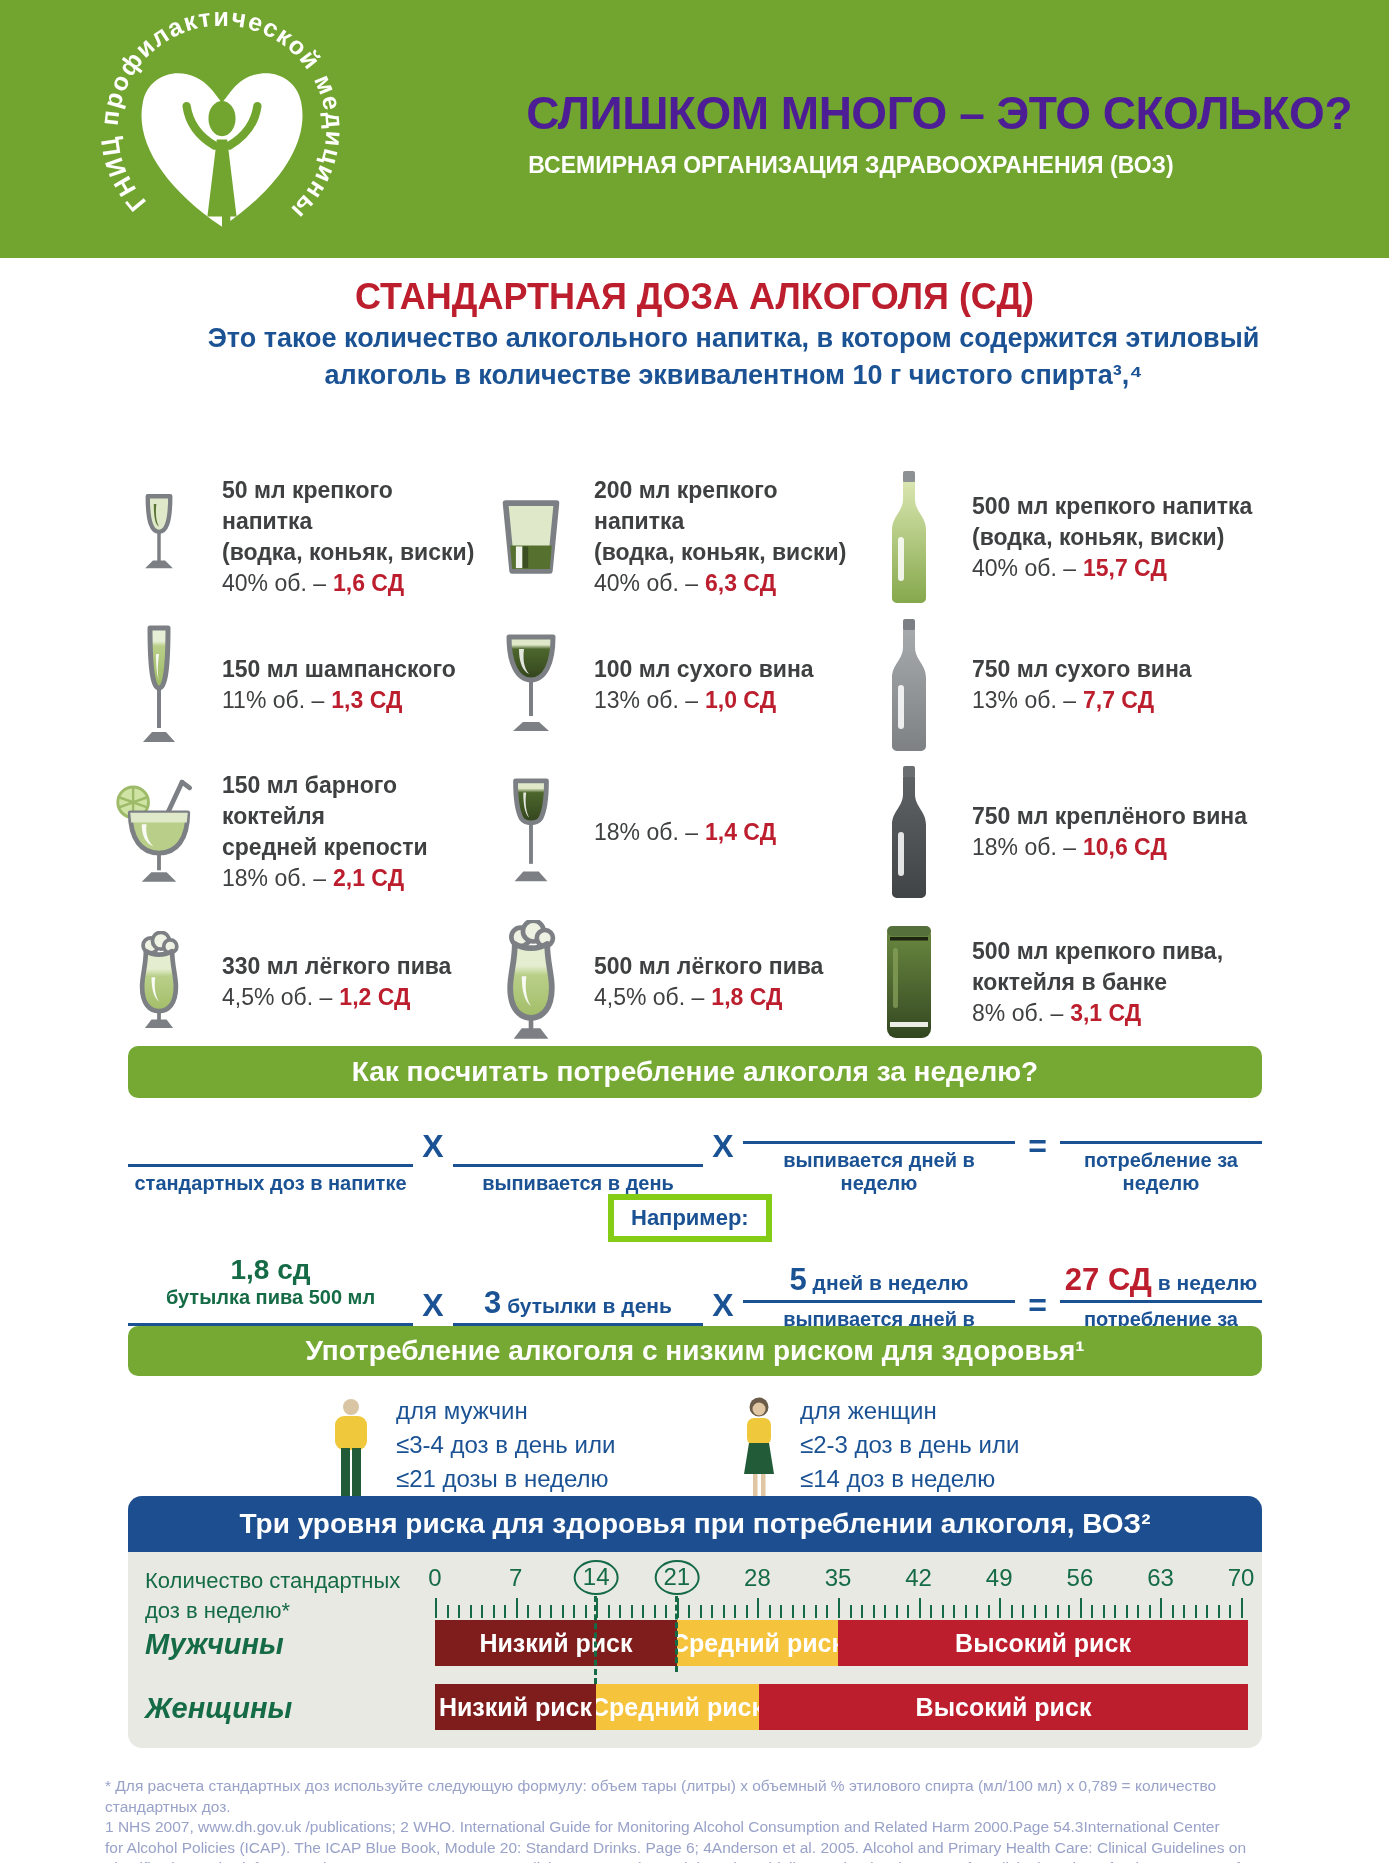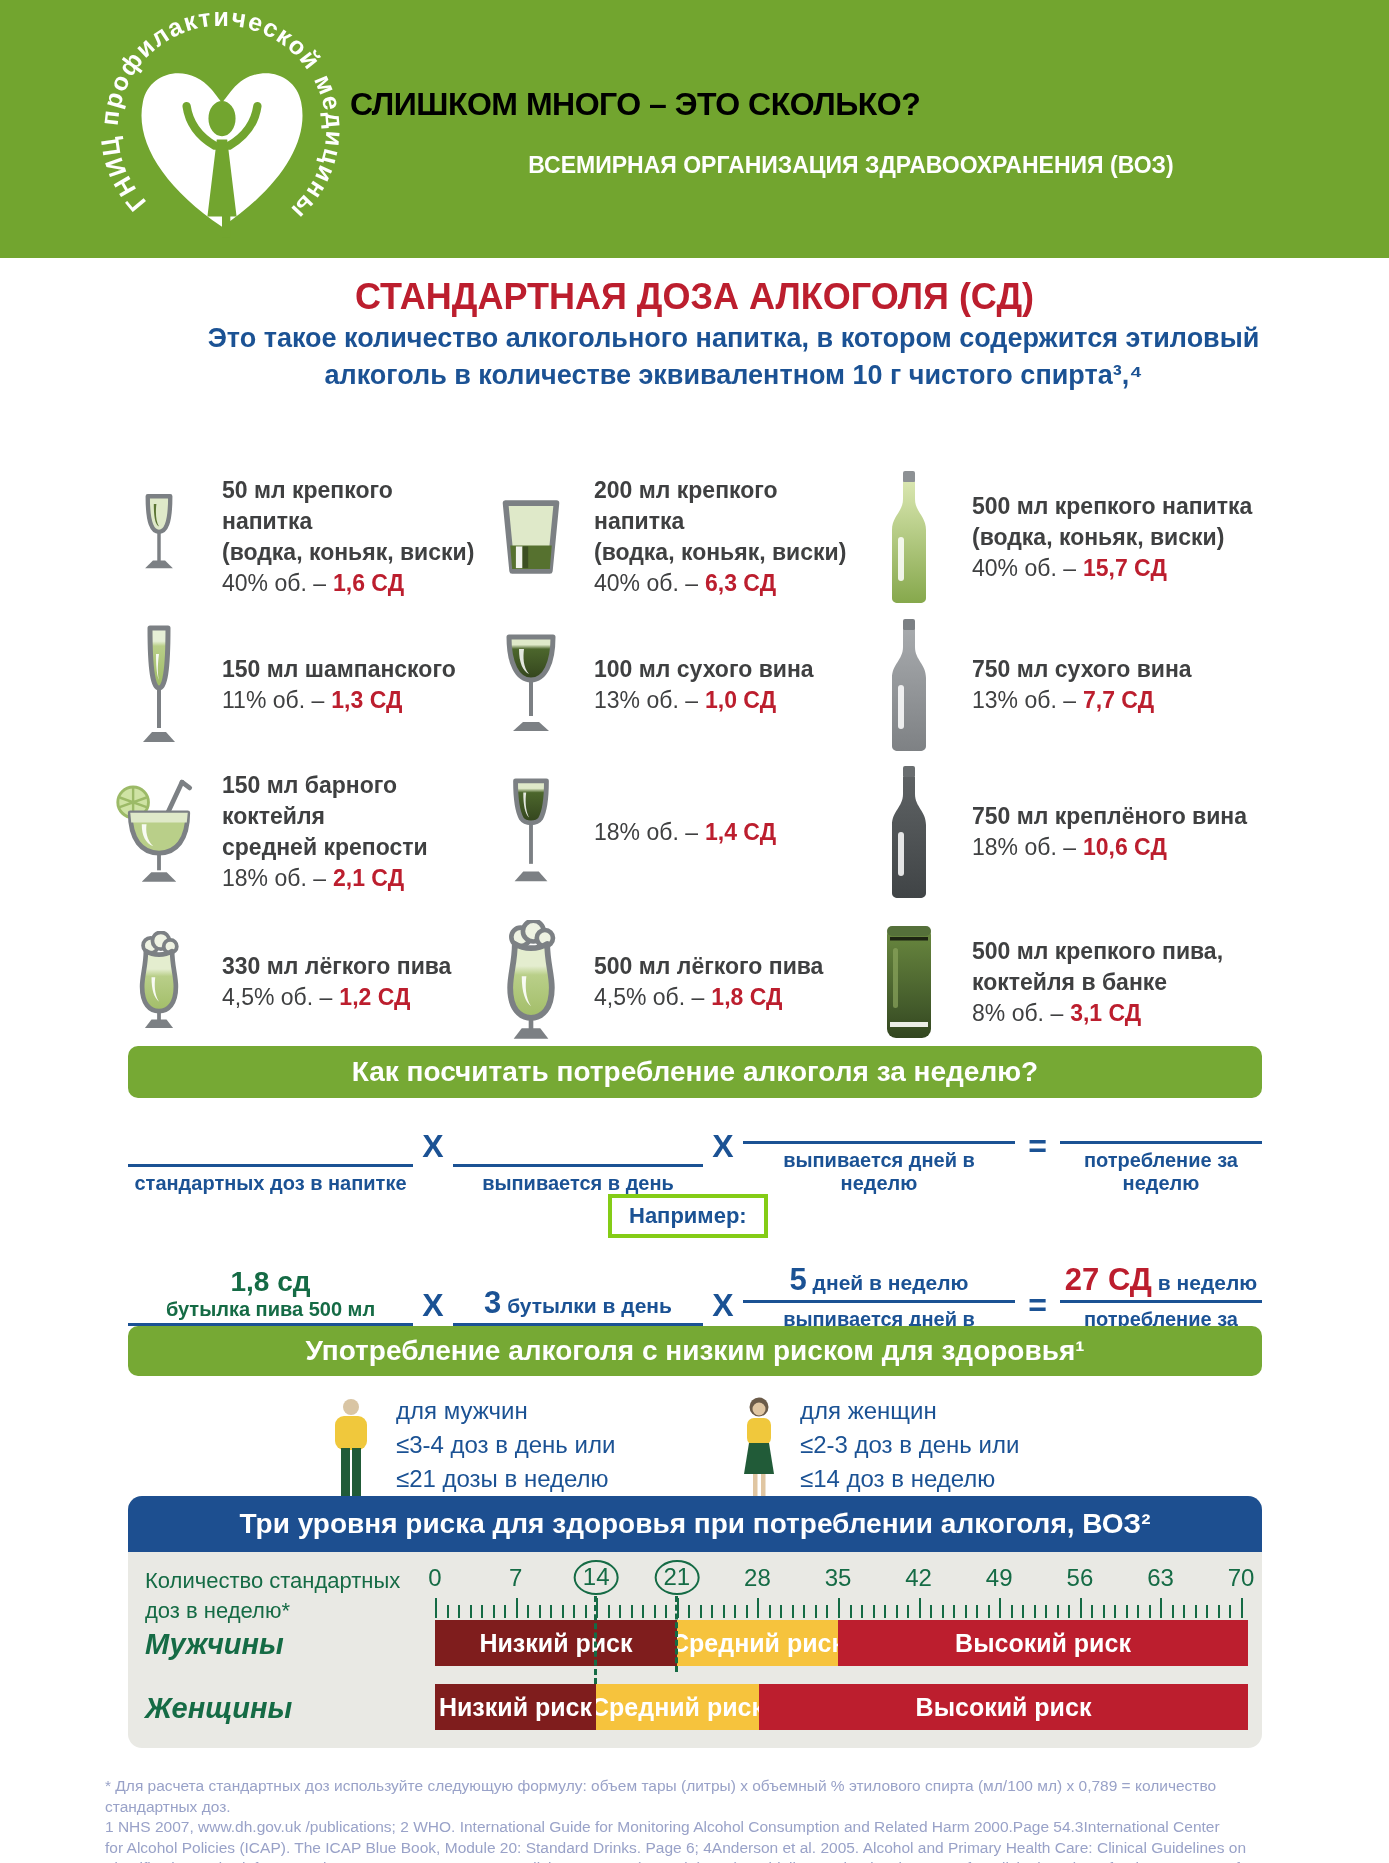--- a/index.html
+++ b/index.html
@@ -2,22 +2,22 @@
 <html><head>
 <meta charset="utf-8">
 <style>
   html,body{margin:0;padding:0;}
   body{width:1389px;height:1863px;position:relative;background:#ffffff;
        font-family:"Liberation Sans",sans-serif;overflow:hidden;}
 
   
   .header{position:absolute;left:0;top:0;width:1389px;height:258px;background:#72a52f;}
   .logo{position:absolute;left:74px;top:2px;width:296px;height:254px;}
-  .h-title{position:absolute;left:350px;top:86px;width:1002px;text-align:left;
-           color:#000000;font-size:32px;font-weight:bold;letter-spacing:-.5px;}
+  .h-title{position:absolute;left:350px;top:86px;width:1002px;text-align:right;
+           color:#4c1d95;font-size:46px;font-weight:bold;letter-spacing:-.5px;}
   .h-sub{position:absolute;left:350px;top:150px;width:1002px;text-align:center;
          color:#fff;font-size:23px;font-weight:bold;line-height:30px;}
 
   
   .sd-title{position:absolute;left:0;top:276px;width:1389px;text-align:center;
             color:#bc1e2e;font-size:36px;font-weight:bold;}
   .sd-sub{position:absolute;left:0;top:320px;width:1389px;text-align:center;
           color:#1b5294;font-size:27px;font-weight:bold;line-height:37px;white-space:pre-line;padding-left:39px;}
 
   .grid{position:absolute;left:112px;top:462px;width:1170px;display:grid;
@@ -39,25 +39,25 @@
   .frow1{top:1128px;} .frow2{top:1232px;}
   .fgroup{display:flex;flex-direction:column;}
   .fg1{width:285px;}.fg2{width:250px;}.fg3{width:272px;}.fg4{width:202px;}
   .fop{width:40px;text-align:center;font-size:32px;font-weight:bold;color:#1b5294;padding-bottom:30px;}
   .fopeq{width:45px;}
   .ftop{display:flex;flex-direction:column;justify-content:flex-end;align-items:center;}
   .frow2 .ftop{height:68px;}
   .fline{border-bottom:3px solid #1b5294;width:100%;}
   .flabel{text-align:center;font-weight:bold;color:#1b5294;font-size:20px;padding-top:5px;}
   .ex-dose{font-size:28px;font-weight:bold;color:#156b45;}
-  .ex-desc{font-size:20px;font-weight:bold;color:#156b45;padding-bottom:2px;}
+  .ex-desc{font-size:20px;font-weight:bold;color:#156b45;padding-bottom:14px;}
   .ex-line{padding-bottom:2px;color:#1b5294;font-weight:bold;font-size:21px;}
   .ex-big{font-size:31px;}
   .ex-red{color:#bc1e2e;font-size:31px;}
-  .example-box{position:absolute;left:608px;top:1194px;border:4px solid #84cc16;background:#fff;
+  .example-box{position:absolute;left:608px;top:1194px;border:6px solid #84cc16;background:#fff;
         color:#1b5294;font-weight:bold;font-size:22px;padding:5px 17px;}
 
   
   .person-text{position:absolute;color:#1b5294;font-size:24px;line-height:34px;}
   .pt-men{left:396px;top:1394px;} .pt-women{left:800px;top:1394px;}
   .fig{position:absolute;}
   .fig-man{left:328px;top:1398px;} .fig-woman{left:736px;top:1396px;}
 
   
   .risk-panel{position:absolute;left:128px;top:1496px;width:1134px;height:252px;

